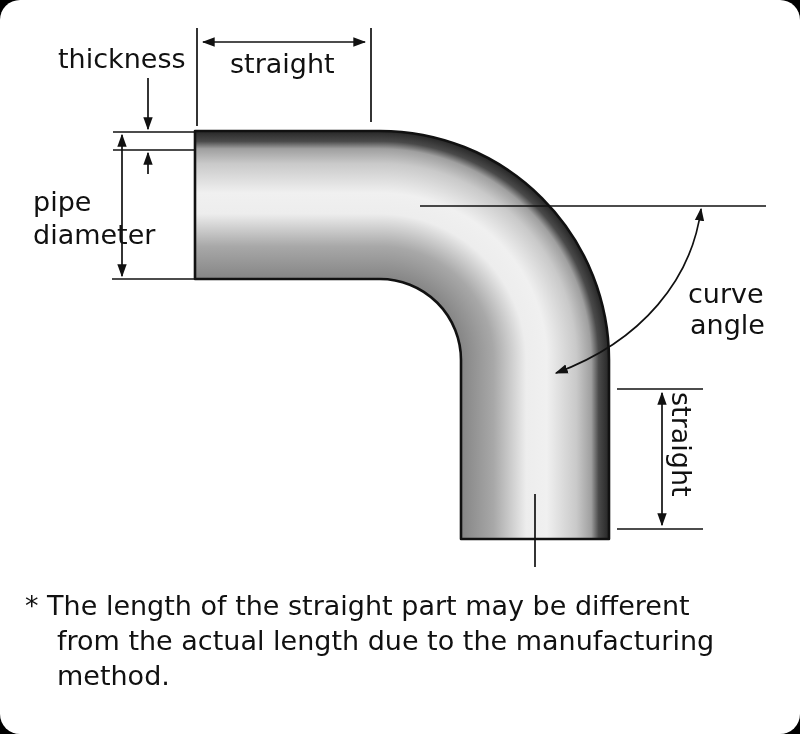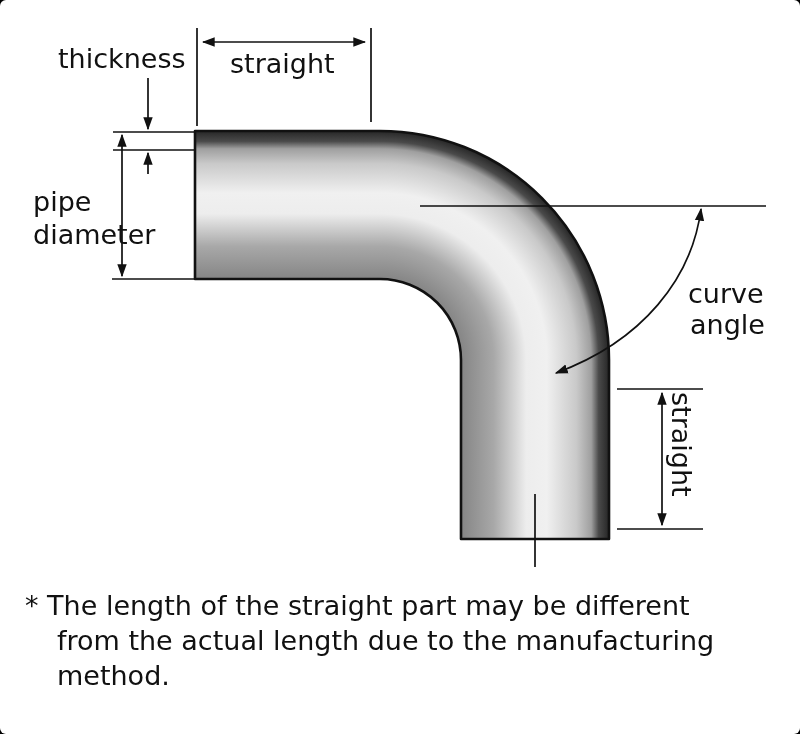--- a/index.html
+++ b/index.html
@@ -5,21 +5,21 @@
   html, body {
     margin: 0;
     padding: 0;
     background: #000;
   }
   .frame {
     position: relative;
     width: 800px;
     height: 734px;
     background: #ffffff;
-    border-radius: 6px;
+    border-radius: 20px;
     overflow: hidden;
   }
   svg { display: block; }
   text {
     font-family: "DejaVu Sans", "Liberation Sans", sans-serif;
     fill: #111111;
   }
   .lbl  { font-size: 27px; }
   .note { font-size: 27px; }
 </style>

